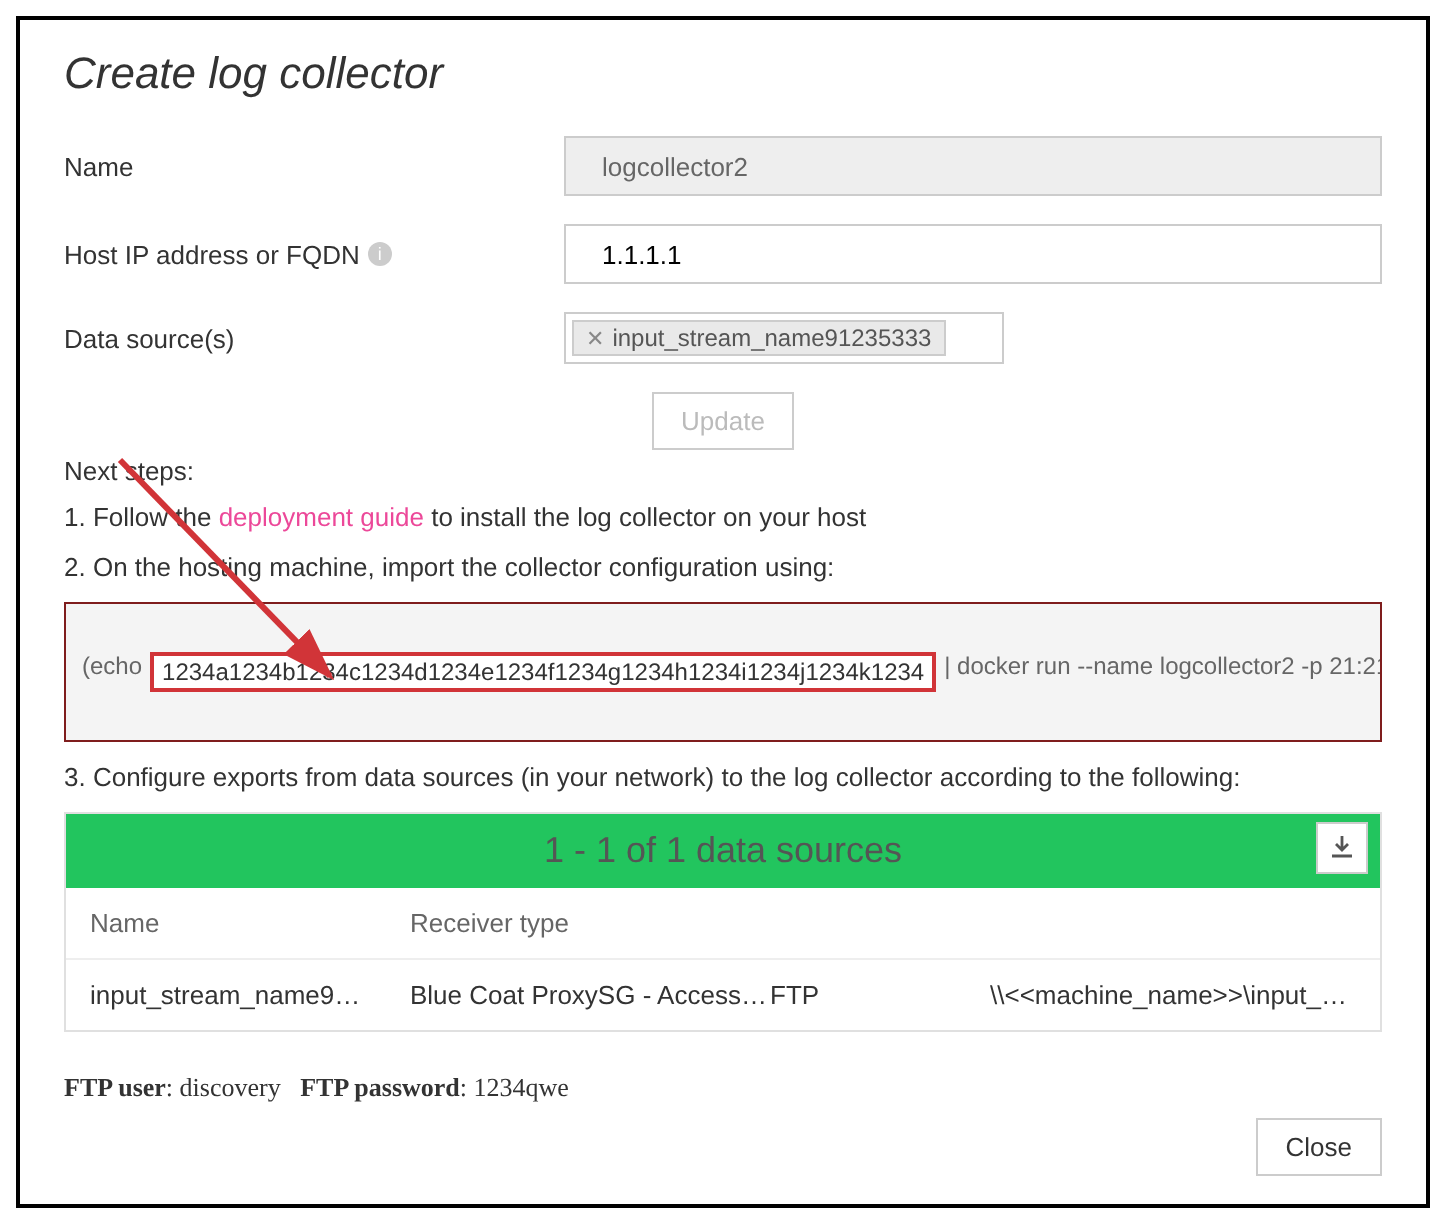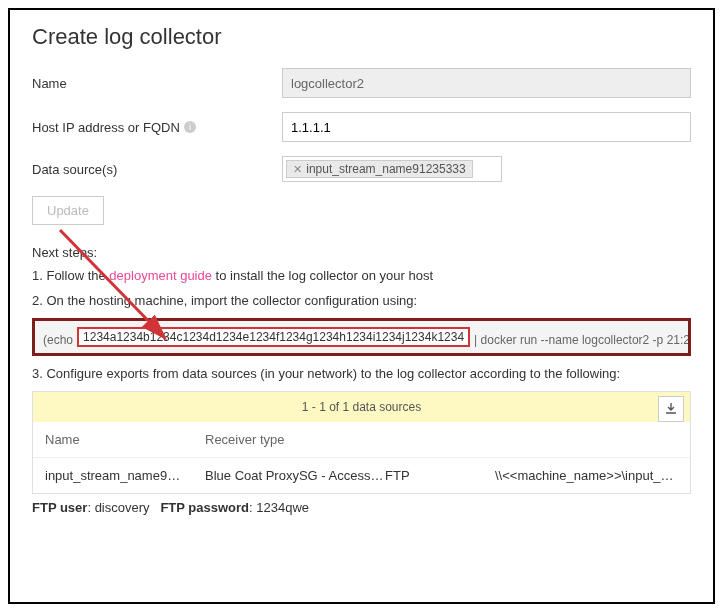--- a/index.html
+++ b/index.html
@@ -15,20 +15,21 @@
     padding: 14px 22px 14px 22px;
     width: 707px;
     height: 596px;
     position: relative;
   }
   h1 {
     font-weight: 300;
     font-size: 22px;
     color: #333;
     margin-bottom: 18px;
+    font-style: italic;
   }
   .form-row {
     display: flex;
     align-items: center;
     margin-bottom: 14px;
   }
   .form-label {
     width: 250px;
     font-size: 13px;
     color: #333;
@@ -47,21 +48,21 @@
     align-items: center;
     justify-content: center;
   }
   .form-field {
     flex: 1;
   }
   .text-input {
     width: 100%;
     height: 30px;
     border: 1px solid #ccc;
-    padding: 4px 8px;
+    padding: 4px 18px;
     font-size: 13px;
   }
   .text-input.disabled {
     background: #eeeeee;
     color: #666;
   }
   .tag-container {
     border: 1px solid #ccc;
     padding: 3px;
     display: inline-flex;
@@ -89,68 +90,68 @@
     font-size: 13px;
     color: #333;
     cursor: pointer;
   }
   .btn.disabled {
     color: #bbb;
     cursor: default;
   }
   .update-row {
     display: flex;
-    justify-content: flex-start;
-    margin-bottom: 20px;
+    justify-content: center;
+    margin-bottom: 3px;
   }
   .section-title {
     font-size: 13px;
     color: #333;
     margin-bottom: 8px;
   }
   .step {
     font-size: 13px;
     margin-bottom: 10px;
     color: #333;
   }
   .step a {
     color: #ec4899;
     text-decoration: none;
   }
   .cmd-box {
     background: #f4f4f4;
-    border: 3px solid #7f1d1d;
-    padding: 6px 8px;
+    border: 1px solid #7f1d1d;
+    padding: 24px 8px;
     font-size: 12px;
     color: #666;
     display: flex;
-    align-items: flex-end;
+    align-items: flex-start;
     gap: 4px;
     margin: 4px 0 10px 0;
     white-space: nowrap;
     overflow: hidden;
   }
   .token-highlight {
     border: 2px solid #d13438;
     padding: 1px 4px;
     color: #333;
     background: #fff;
   }
   .ds-table {
     border: 1px solid #e0e0e0;
     margin-top: 4px;
   }
   .ds-header {
-    background: #fef9c3;
+    background: #22c55e;
     padding: 8px;
     display: flex;
     align-items: center;
     justify-content: center;
     position: relative;
-    font-size: 12px;
+    font-size: 18px;
     color: #555;
   }
   .dl-btn {
     position: absolute;
     right: 6px;
     top: 4px;
     width: 26px;
     height: 26px;
     border: 1px solid #ccc;
     background: #fff;
@@ -169,22 +170,23 @@
     border-bottom: 1px solid #eee;
   }
   .ds-row {
     color: #333;
   }
   .c-name { width: 160px; overflow: hidden; text-overflow: ellipsis; white-space: nowrap;}
   .c-source { width: 180px; overflow: hidden; text-overflow: ellipsis; white-space: nowrap;}
   .c-recv { width: 110px; }
   .c-dest { flex: 1; overflow: hidden; text-overflow: ellipsis; white-space: nowrap;}
   .creds {
-    margin-top: 6px;
-    font-size: 13px;
+    margin-top: 20px;
+    font-size: 13px;
+    font-family: Liberation Serif, serif;
   }
   .creds b { font-weight: 600; }
   .close-row {
     position: absolute;
     right: 22px;
     bottom: 14px;
   }
   .arrow {
     position: absolute;
     left: 40px;
@@ -268,20 +270,23 @@
       <div class="c-recv">FTP</div>
       <div class="c-dest">\\&lt;&lt;machine_name&gt;&gt;\input_stre…</div>
     </div>
   </div>
 
   <div class="creds">
     <b>FTP user</b>: <span>discovery</span>&nbsp;&nbsp;
     <b>FTP password</b>: <span>1234qwe</span>
   </div>
 
+  <div class="close-row">
+    <button class="btn">Close</button>
+  </div>
 
   <svg class="arrow" width="160" height="140">
     <defs>
       <marker id="ah" markerWidth="10" markerHeight="10" refX="8" refY="3" orient="auto">
         <path d="M0,0 L9,3 L0,6 Z" fill="#d13438"></path>
       </marker>
     </defs>
     <line x1="10" y1="10" x2="115" y2="118" stroke="#d13438" stroke-width="3" marker-end="url(#ah)"></line>
   </svg>
 

